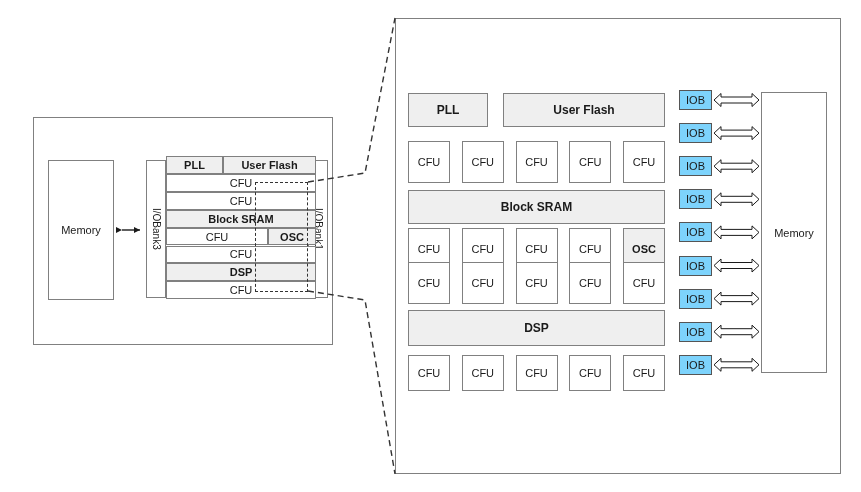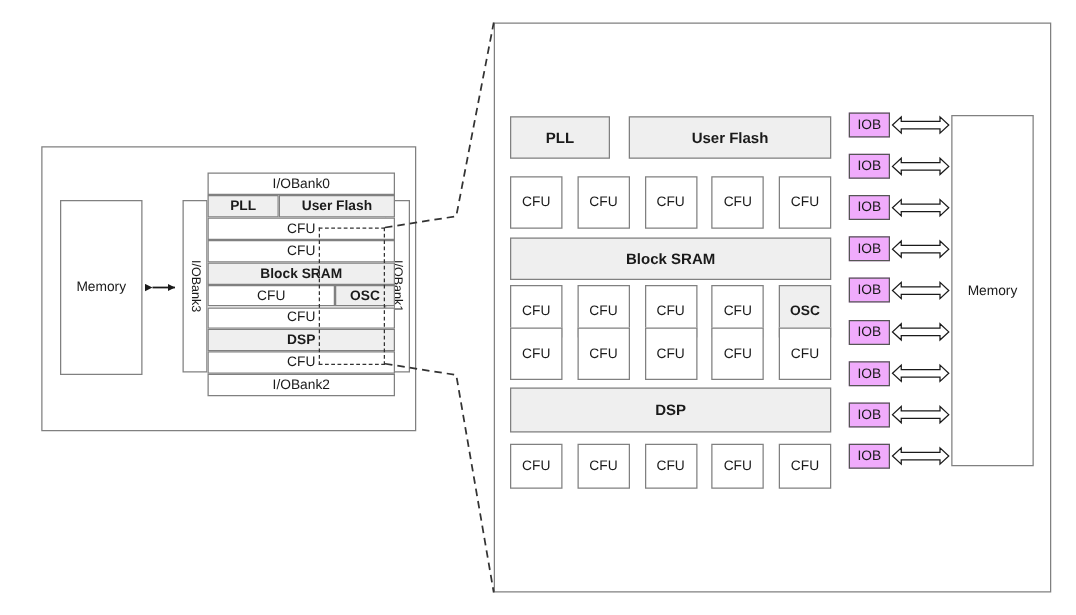--- a/index.html
+++ b/index.html
@@ -25,21 +25,21 @@
     color: #1a1a1a;
     background: #ffffff;
   }
   .frame {
     position: absolute;
     box-sizing: border-box;
     border: 1px solid #808080;
     background: transparent;
   }
   .shaded { background: #efefef; font-weight: bold; }
-  .grayblk { background: #f0abfc; }
+  .grayblk { background: #7dd3fc; }
   .vtext {
     writing-mode: vertical-rl;
     text-orientation: mixed;
   }
   
   .t11 { font-size: 11px; }
   .t10 { font-size: 10px; }
   .t12 { font-size: 12px; }
   svg.overlay {
     position: absolute;
@@ -62,27 +62,21 @@
   </div>
 
   <div class="box" style="left:146px; top:160px; width:20px; height:138px;">
     <span class="vtext t10">I/OBank3</span>
   </div>
 
   <div class="box" style="left:308px; top:160px; width:20px; height:138px;">
     <span class="vtext t10">I/OBank1</span>
   </div>
 
-  <div class="box" style="left:166px; top:138px; width:150px; height:18px;">
-    <span class="t11">I/OBank0</span>
-  </div>
 
-  <div class="box" style="left:166px; top:299px; width:150px; height:18px;">
-    <span class="t11">I/OBank2</span>
-  </div>
 
   <div id="left-core">
       <div class="box t11 shaded" style="left: 166px; top: 156px; width: 57px; height: 17.9px;">PLL</div>
       <div class="box t11 shaded" style="left: 223px; top: 156px; width: 93px; height: 17.9px;">User Flash</div>
       <div class="box t11" style="left: 166px; top: 173.9px; width: 150px; height: 17.9px;">CFU</div>
       <div class="box t11" style="left: 166px; top: 191.8px; width: 150px; height: 17.9px;">CFU</div>
       <div class="box t11 shaded" style="left: 166px; top: 209.7px; width: 150px; height: 17.9px;">Block SRAM</div>
       <div class="box t11" style="left: 166px; top: 227.6px; width: 102px; height: 17.9px;">CFU</div>
       <div class="box t11 shaded" style="left: 268px; top: 227.6px; width: 48px; height: 17.9px;">OSC</div>
       <div class="box t11" style="left: 166px; top: 245.5px; width: 150px; height: 17.9px;">CFU</div>

